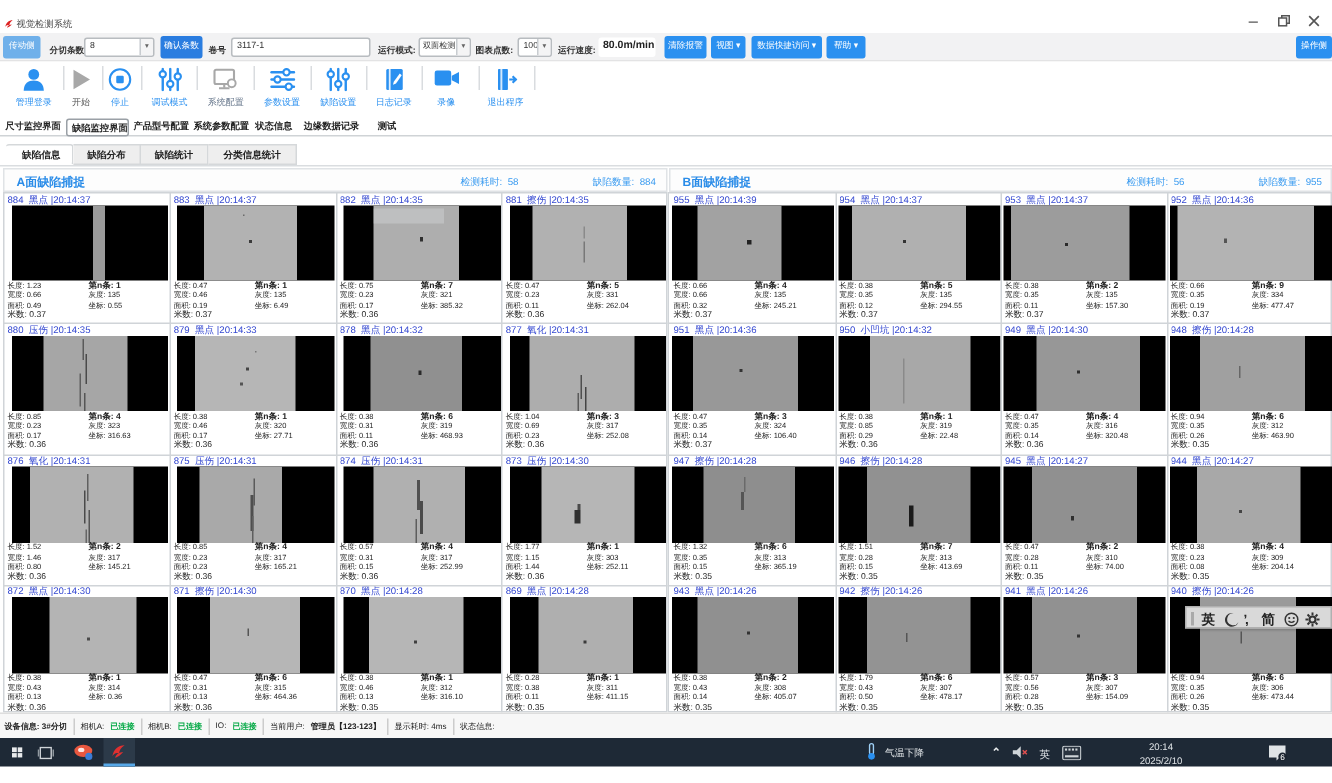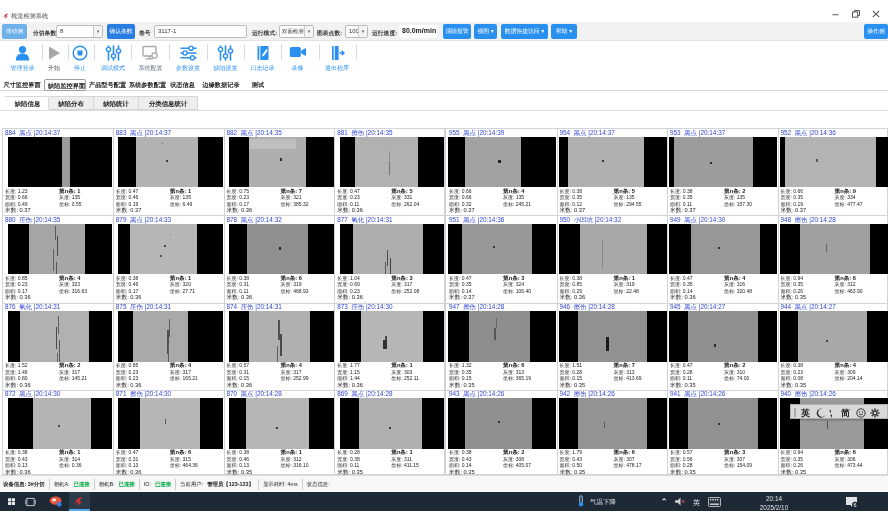--- a/index.html
+++ b/index.html
@@ -218,20 +218,30 @@
     <div class="mtab" style="left:88.0px;width:39.0px">产品型号配置</div>
     <div class="mtab" style="left:128.0px;width:39.0px">系统参数配置</div>
     <div class="mtab" style="left:169.0px;width:27.0px">状态信息</div>
     <div class="mtab" style="left:198.0px;width:46.0px">边缘数据记录</div>
     <div class="mtab" style="left:249.0px;width:18.0px">测试</div>
     <div class="stab sel" style="left:4.0px;width:45.0px">缺陷信息</div>
     <div class="stab" style="left:49.0px;width:45.0px">缺陷分布</div>
     <div class="stab" style="left:94.0px;width:45.0px">缺陷统计</div>
     <div class="stab" style="left:139.0px;width:59.2px">分类信息统计</div>
 
+<div class="phead" style="left:2px;width:443px">
+  <span class="pname">A面缺陷捕捉</span>
+  <span class="pstat" style="left:304px">检测耗时:&nbsp; 58</span>
+  <span class="pstat" style="left:392px">缺陷数量:&nbsp; 884</span>
+</div>
+<div class="phead" style="left:446px;width:442px">
+  <span class="pname">B面缺陷捕捉</span>
+  <span class="pstat" style="left:304px">检测耗时:&nbsp; 56</span>
+  <span class="pstat" style="left:392px">缺陷数量:&nbsp; 955</span>
+</div>
 
 <div class="gridbox" style="left:2px;top:128px;width:443px;height:347px"></div>
 <div class="gridbox" style="left:445px;top:128px;width:443px;height:347px"></div>
 <div style="position:absolute;left:0;top:110px;width:888px;height:1px;background:#dadde0"></div>
 <div id="grid">
       <div class="ch" style="left:5.0px;top:128.5px;width:104.8px">884&nbsp; 黑点 |20:14:37</div>
       <div class="cimg" style="left:7.5px;top:136.5px;width:104.5px;height:50.5px">
         <div class="band" style="left:52%;width:8%;background:#9a9a9a"></div>
       </div>
       <div class="cinfo" style="left:5.0px;top:187.5px;width:104.8px">

